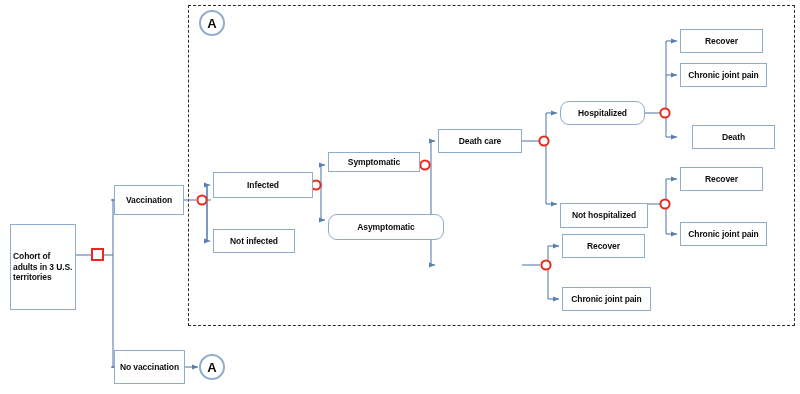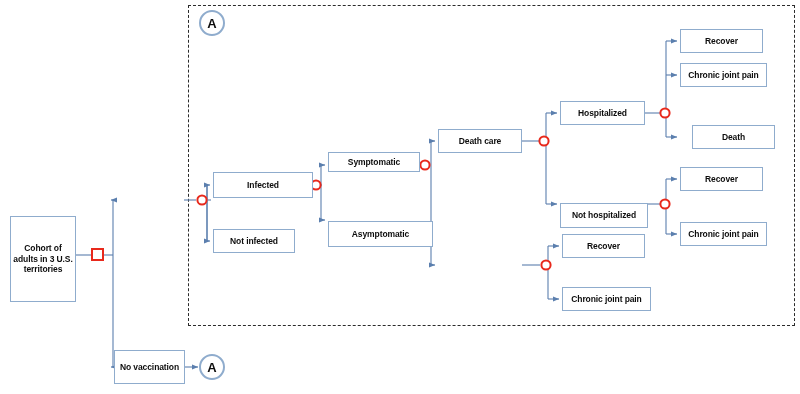--- a/index.html
+++ b/index.html
@@ -16,21 +16,21 @@
     box-sizing:border-box;
     border:1px solid #8faccd;
     background:#ffffff;
     color:#0d0d0d;
     font-size:8.5px;
     font-weight:bold;
     line-height:1.25;
     display:flex;
     align-items:center;
     justify-content:center;
-    text-align:center;
+    text-align:left;
     padding:0 2px;
     letter-spacing:-0.1px;
   }
   .connector-circle{
     position:absolute;
     box-sizing:border-box;
     width:26px;height:26px;
     border:2px solid #8faccd;
     border-radius:50%;
     background:#ffffff;
@@ -128,37 +128,38 @@
       <circle cx="202" cy="200" r="4.6"></circle>
       <circle cx="316" cy="185" r="4.6"></circle>
       <circle cx="425" cy="165" r="4.6"></circle>
       <circle cx="544" cy="141" r="4.6"></circle>
       <circle cx="665" cy="113" r="4.6"></circle>
       <circle cx="665" cy="204" r="4.6"></circle>
       <circle cx="546" cy="265" r="4.6"></circle>
     </g>
   </svg>
 
-  <div class="node" style="left:10px;top:216px;width:66px;height:86px;">Cohort of adults in 3 U.S. territories</div>
+  <div class="node" style="left:10px;top:224px;width:66px;height:86px;">Cohort of adults in 3 U.S. territories</div>
 
+  <div class="node" style="left:114px;top:185px;width:70px;height:30px;">Vaccination</div>
 
   <div class="node" style="left:114px;top:350px;width:71px;height:34px;">No vaccination</div>
 
   <div class="node" style="left:213px;top:172px;width:100px;height:26px;">Infected</div>
 
   <div class="node" style="left:213px;top:229px;width:82px;height:24px;">Not infected</div>
 
   <div class="node" style="left:328px;top:152px;width:92px;height:20px;">Symptomatic</div>
 
-  <div class="node" style="left:328px;top:221px;width:105px;height:26px;">Asymptomatic</div>
+  <div class="node" style="left:328px;top:214px;width:116px;height:26px;border-radius:9px;">Asymptomatic</div>
 
   <div class="node" style="left:438px;top:129px;width:84px;height:24px;">Death care</div>
 
 
-  <div class="node" style="left:560px;top:101px;width:85px;height:24px;">Hospitalized</div>
+  <div class="node" style="left:560px;top:101px;width:85px;height:24px;border-radius:9px;">Hospitalized</div>
 
   <div class="node" style="left:560px;top:203px;width:88px;height:25px;">Not hospitalized</div>
 
   <div class="node" style="left:680px;top:29px;width:83px;height:24px;">Recover</div>
 
   <div class="node" style="left:680px;top:63px;width:87px;height:24px;">Chronic joint pain</div>
 
   <div class="node" style="left:680px;top:125px;width:83px;height:24px;margin-left:12px;">Death</div>
 
   <div class="node" style="left:680px;top:167px;width:83px;height:24px;">Recover</div>

